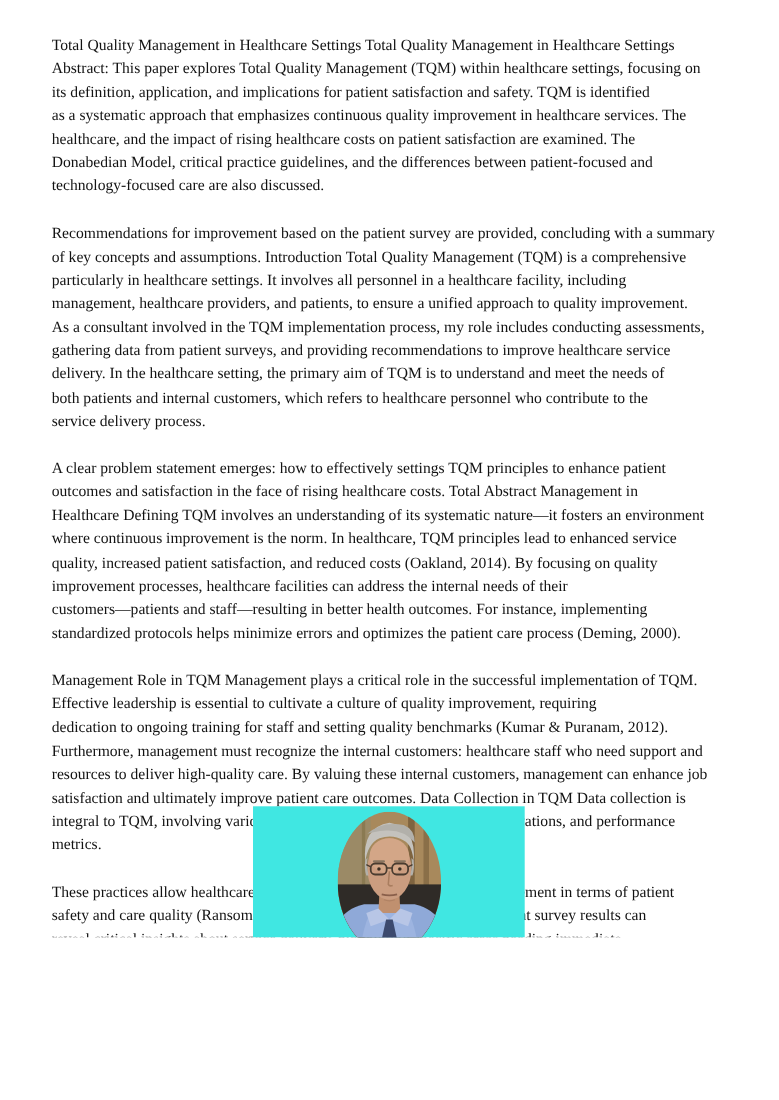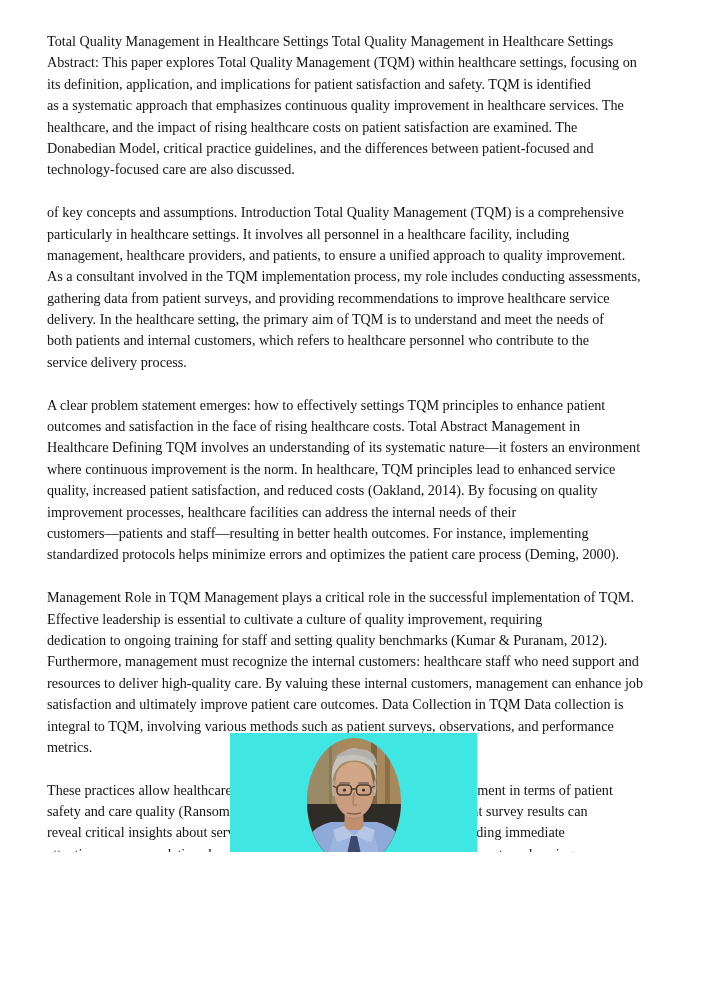--- a/index.html
+++ b/index.html
@@ -70,20 +70,21 @@
       <div class="paragraph">
         <div class="line">Total Quality Management in Healthcare Settings Total Quality Management in Healthcare Settings</div>
         <div class="line">Abstract: This paper explores Total Quality Management (TQM) within healthcare settings, focusing on</div>
         <div class="line">its definition, application, and implications for patient satisfaction and safety. TQM is identified</div>
         <div class="line">as a systematic approach that emphasizes continuous quality improvement in healthcare services. The</div>
         <div class="line">healthcare, and the impact of rising healthcare costs on patient satisfaction are examined. The</div>
         <div class="line">Donabedian Model, critical practice guidelines, and the differences between patient-focused and</div>
         <div class="line">technology-focused care are also discussed.</div>
       </div>
       <div class="paragraph">
+        <div class="line">Recommendations for improvement based on the patient survey are provided, concluding with a summary</div>
         <div class="line">of key concepts and assumptions. Introduction Total Quality Management (TQM) is a comprehensive</div>
         <div class="line">particularly in healthcare settings. It involves all personnel in a healthcare facility, including</div>
         <div class="line">management, healthcare providers, and patients, to ensure a unified approach to quality improvement.</div>
         <div class="line">As a consultant involved in the TQM implementation process, my role includes conducting assessments,</div>
         <div class="line">gathering data from patient surveys, and providing recommendations to improve healthcare service</div>
         <div class="line">delivery. In the healthcare setting, the primary aim of TQM is to understand and meet the needs of</div>
         <div class="line">both patients and internal customers, which refers to healthcare personnel who contribute to the</div>
         <div class="line">service delivery process.</div>
       </div>
       <div class="paragraph">

